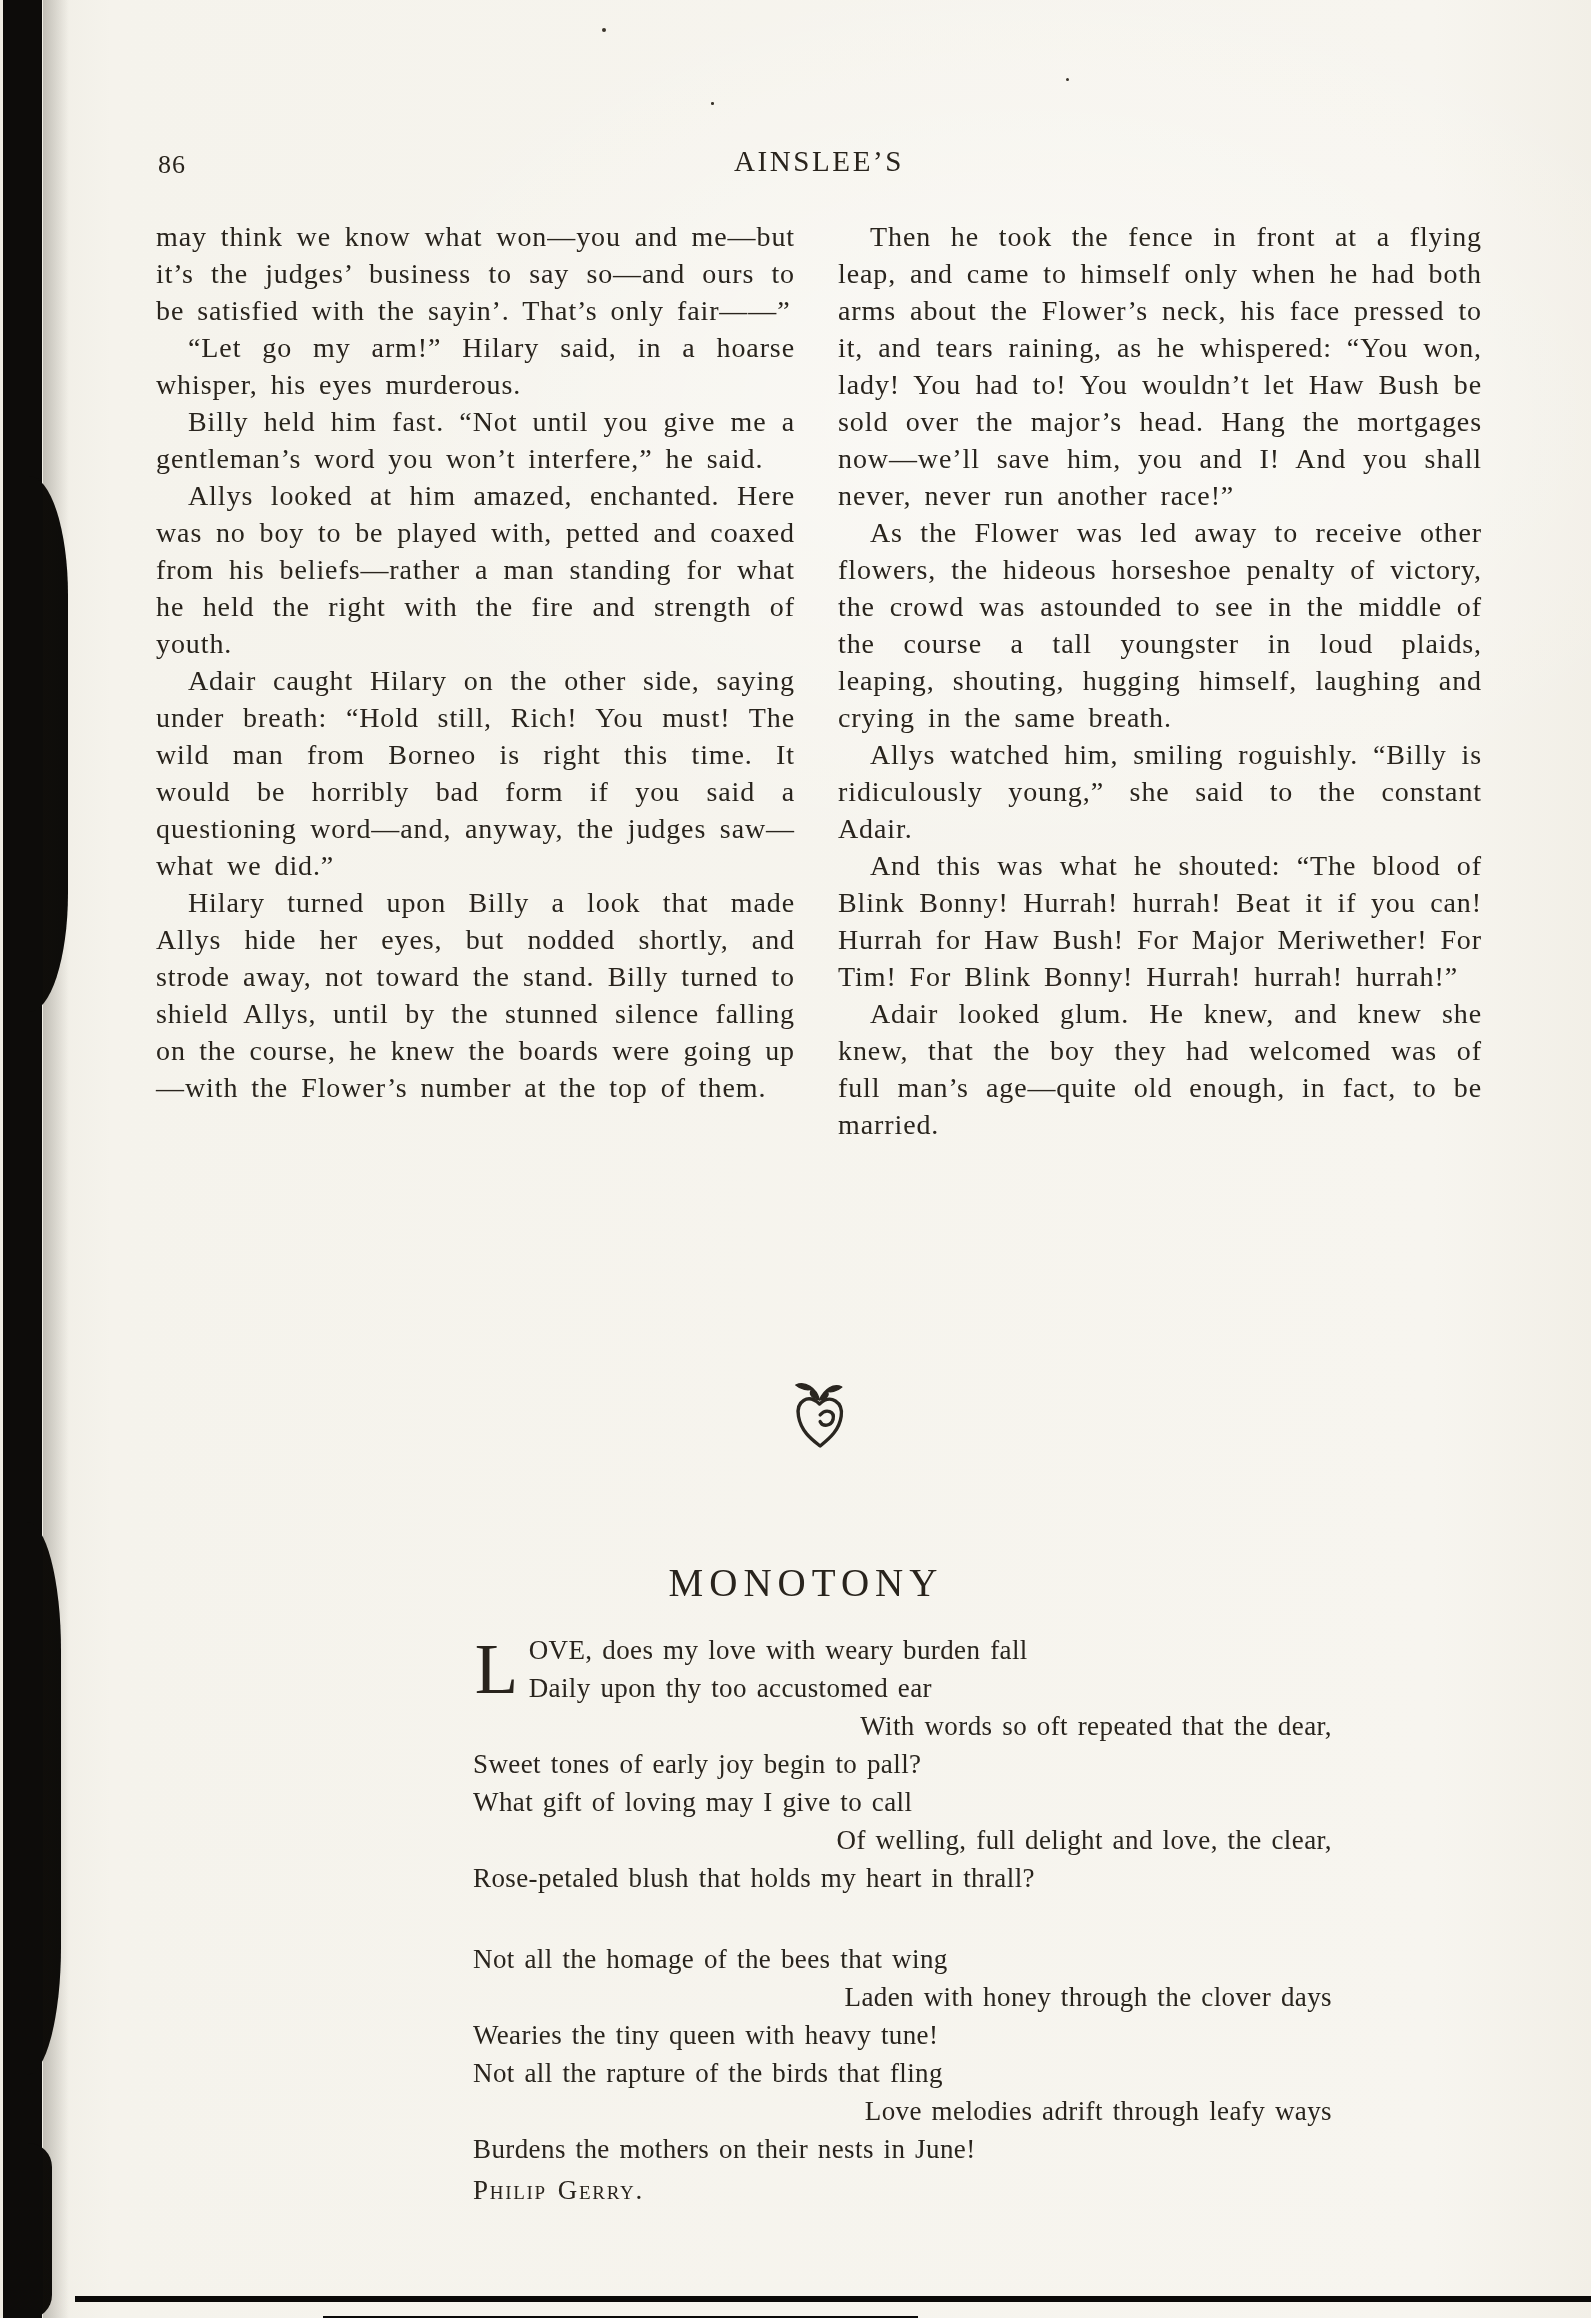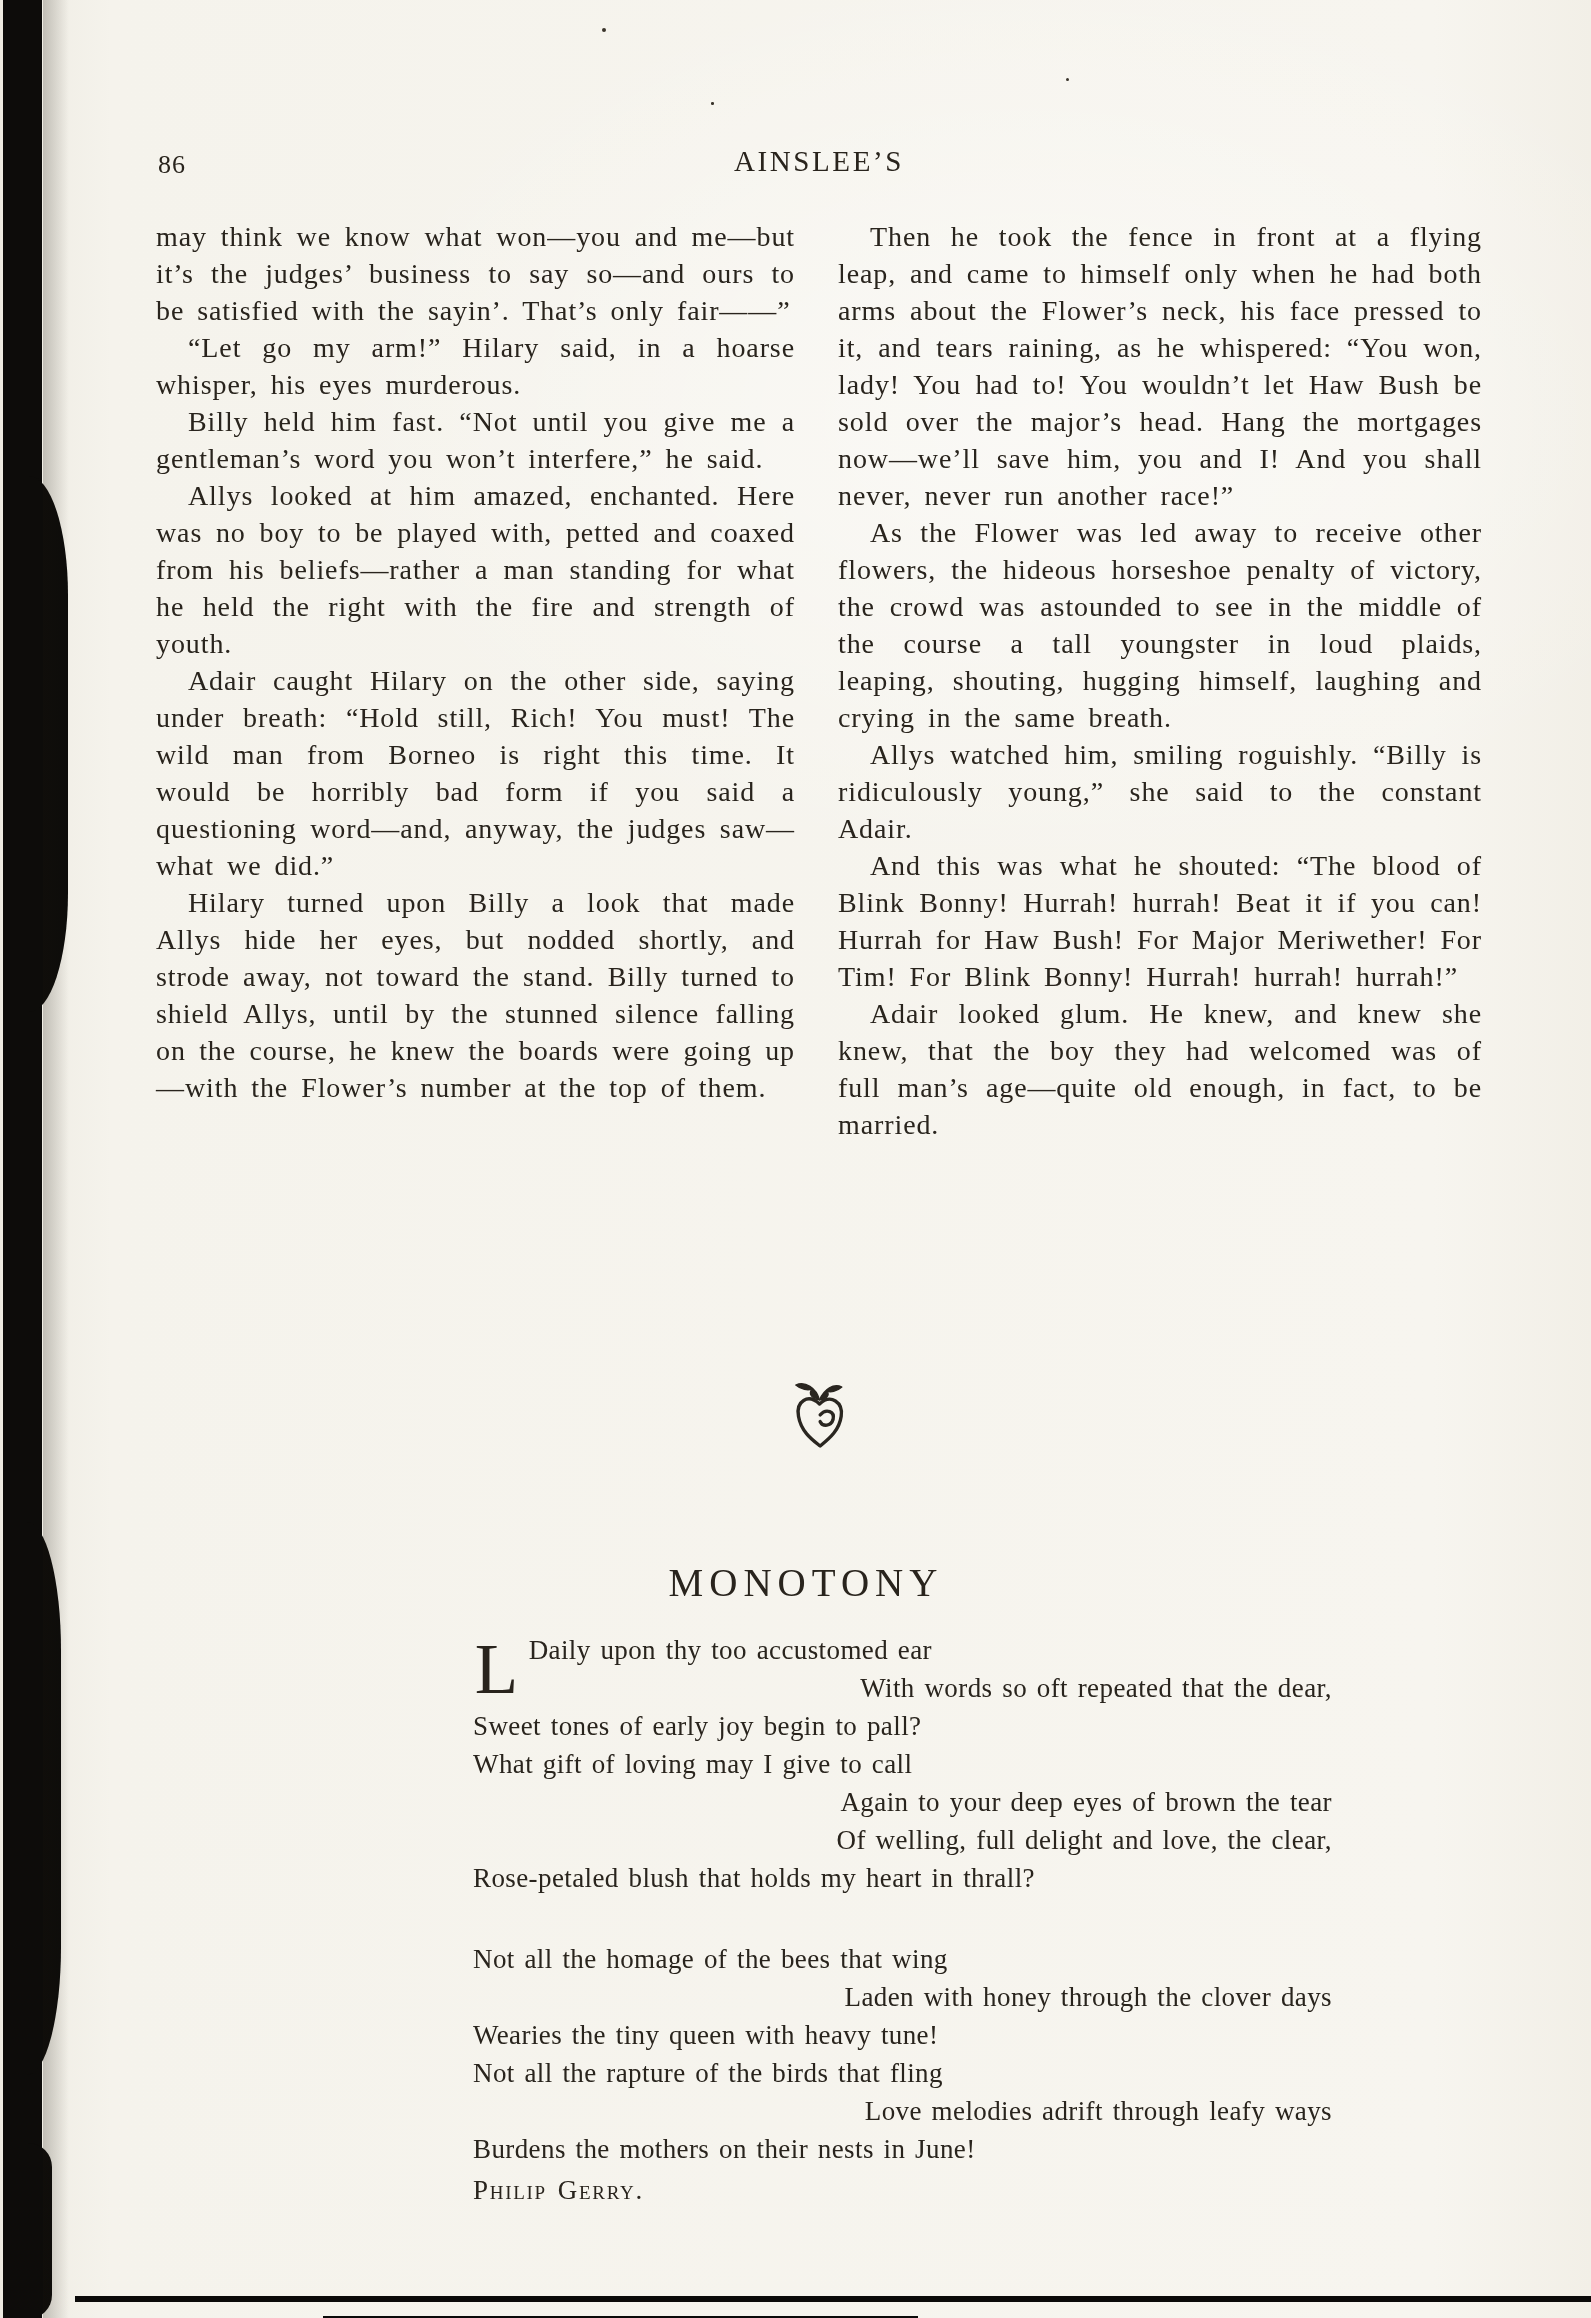--- a/index.html
+++ b/index.html
@@ -113,25 +113,25 @@
         <path d="M45 46 C28 30 10 42 14 64 C18 88 36 100 46 108 C58 98 74 86 77 64 C80 44 62 30 45 46 Z"></path>
         <path d="M46 62 C55 52 68 57 65 69 C62 79 50 80 46 72"></path>
       </g>
     </svg>
   </div>
 
   <h1 class="poem-title">MONOTONY</h1>
 
   <div class="poem">
     <span class="dropcap">L</span>
+    <div class="pl">OVE, does my love with weary burden fall</div>
     <div class="pl">Daily upon thy too accustomed ear</div>
     <div class="pl ind">With words so oft repeated that the dear,</div>
     <div class="pl">Sweet tones of early joy begin to pall?</div>
     <div class="pl">What gift of loving may I give to call</div>
-    <div class="pl ind">Again to your deep eyes of brown the tear</div>
     <div class="pl ind">Of welling, full delight and love, the clear,</div>
     <div class="pl">Rose-petaled blush that holds my heart in thrall?</div>
     <div class="stanza-gap"></div>
     <div class="pl">Not all the homage of the bees that wing</div>
     <div class="pl ind">Laden with honey through the clover days</div>
     <div class="pl">Wearies the tiny queen with heavy tune!</div>
     <div class="pl">Not all the rapture of the birds that fling</div>
     <div class="pl ind">Love melodies adrift through leafy ways</div>
     <div class="pl">Burdens the mothers on their nests in June!</div>
     <div class="attribution">Philip Gerry.</div>

